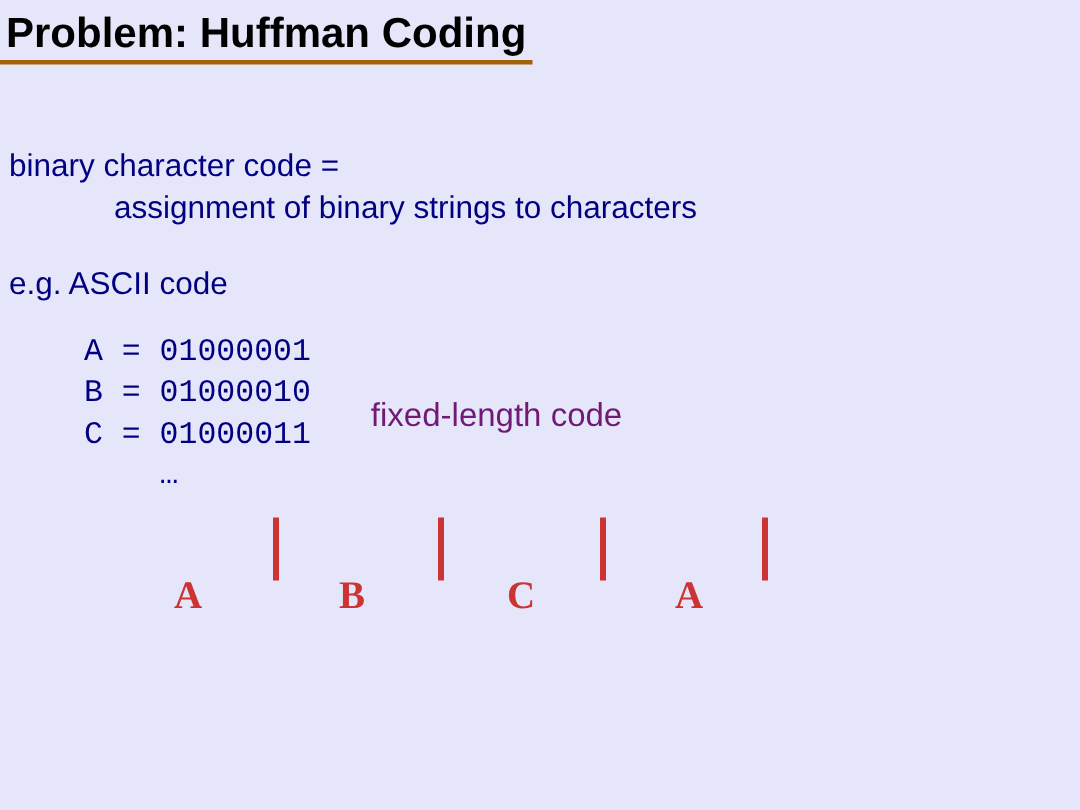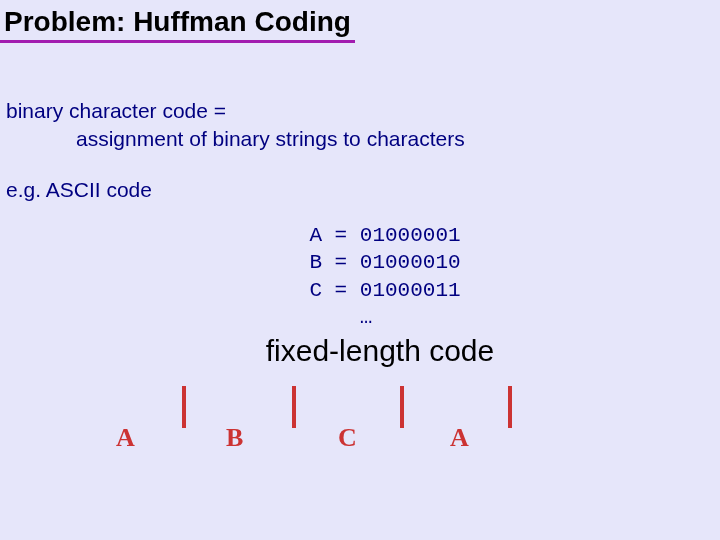--- a/index.html
+++ b/index.html
@@ -9,50 +9,49 @@
     background: #e6e6fa;
     font-family: "Comic Sans MS", cursive, sans-serif;
     overflow: hidden;
     position: relative;
   }
   .title {
     font-size: 28px;
     font-weight: bold;
     color: #000;
     padding: 6px 4px 2px 4px;
-    border-bottom: 3px solid #a21caf;
+    border-bottom: 3px solid #a16207;
     display: inline-block;
     margin-bottom: 18px;
   }
   .content {
     padding: 0 6px;
     font-size: 21px;
     color: #000080;
     line-height: 1.35;
   }
   .def1 { margin-bottom: 0; margin-top: 36px; }
   .def2 { padding-left: 70px; margin-bottom: 22px; }
   .eg { margin-bottom: 18px; }
   .codeblock {
     display: flex;
     align-items: center;
     margin-bottom: 22px;
-    flex-direction: column;
   }
   .codes {
     font-family: "Courier New", monospace;
     font-size: 21px;
     color: #000080;
     padding-left: 50px;
     line-height: 1.3;
     white-space: pre;
   }
   .fixed {
-    color: #000000;
-    font-size: 30px;
+    color: #701a75;
+    font-size: 22px;
     padding-left: 40px;
   }
   .decode { margin-bottom: 16px; }
   .bitrow {
     position: relative;
     padding-left: 70px;
     font-size: 22px;
     letter-spacing: 0.5px;
     color: #000;
     height: 80px;

